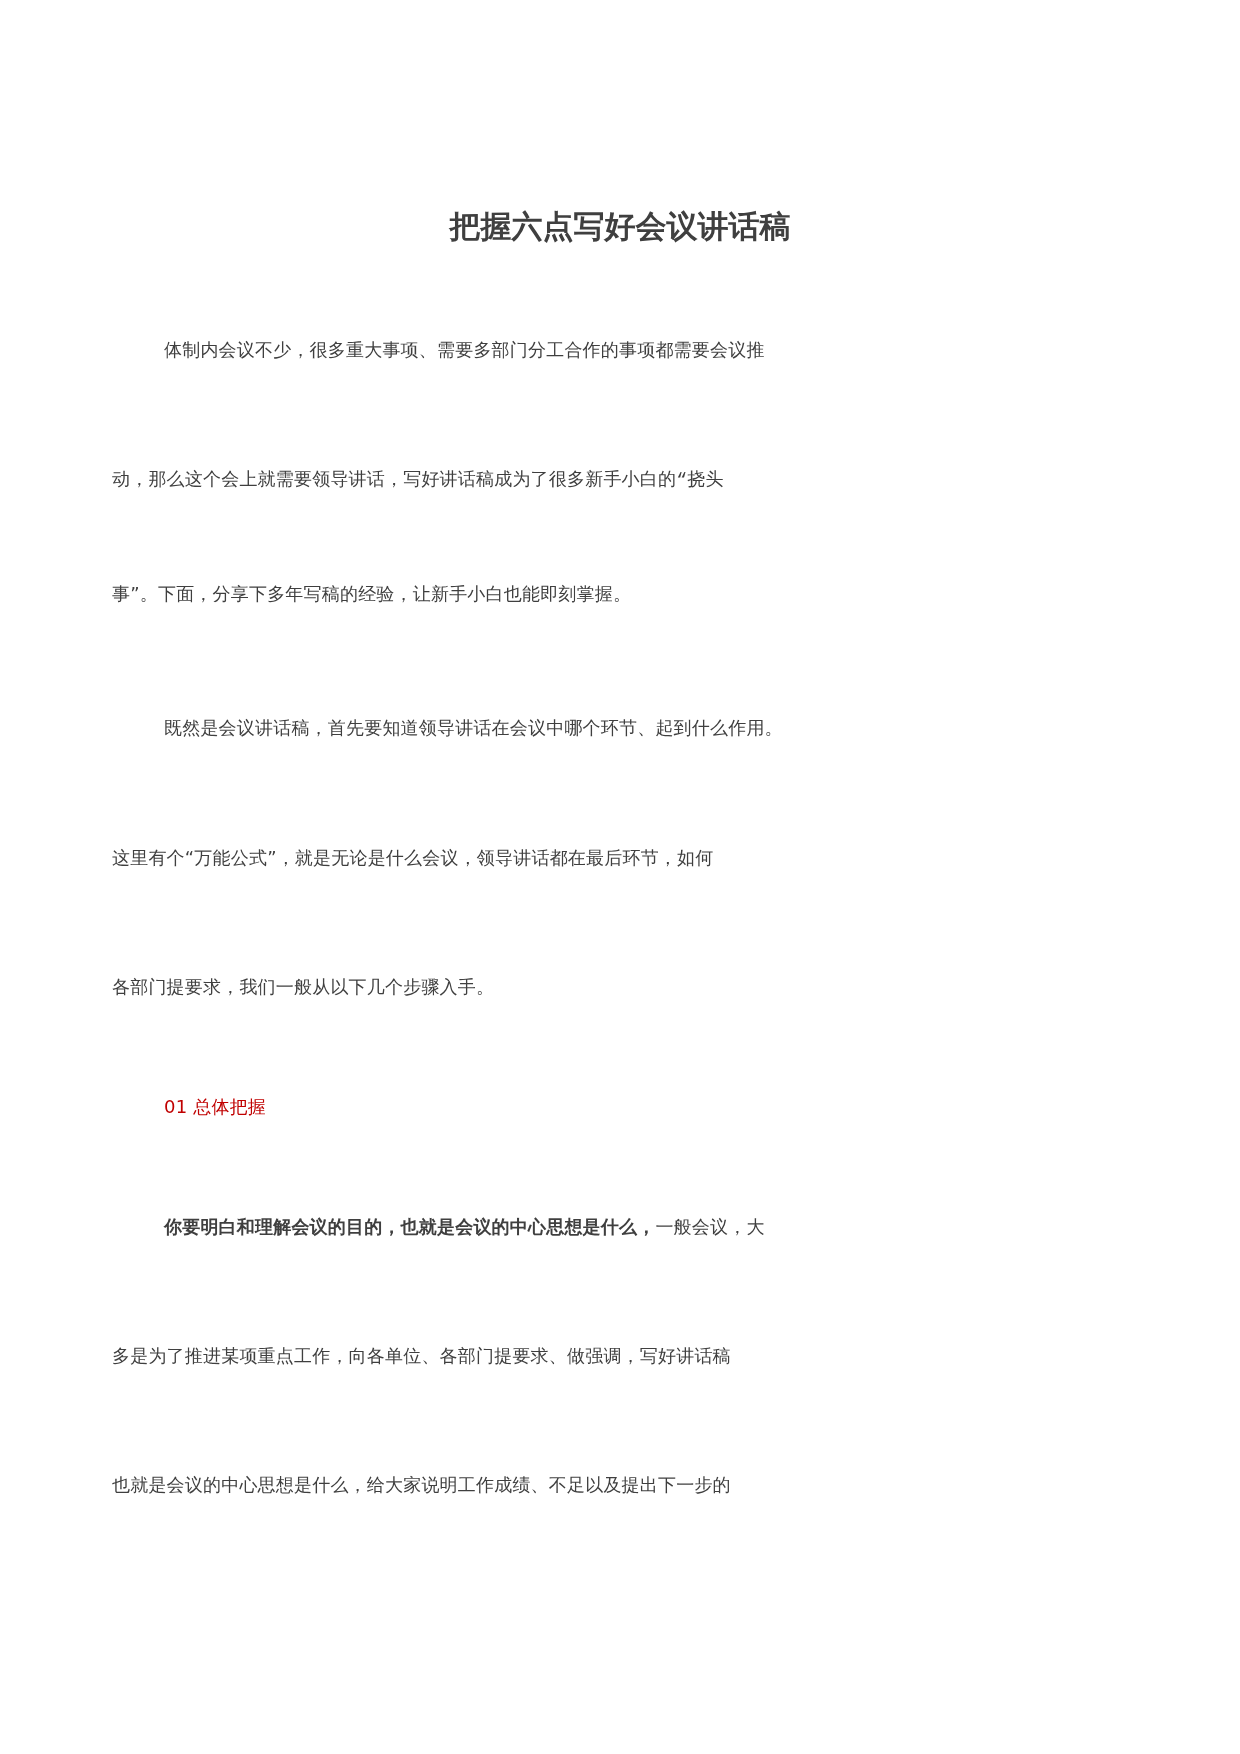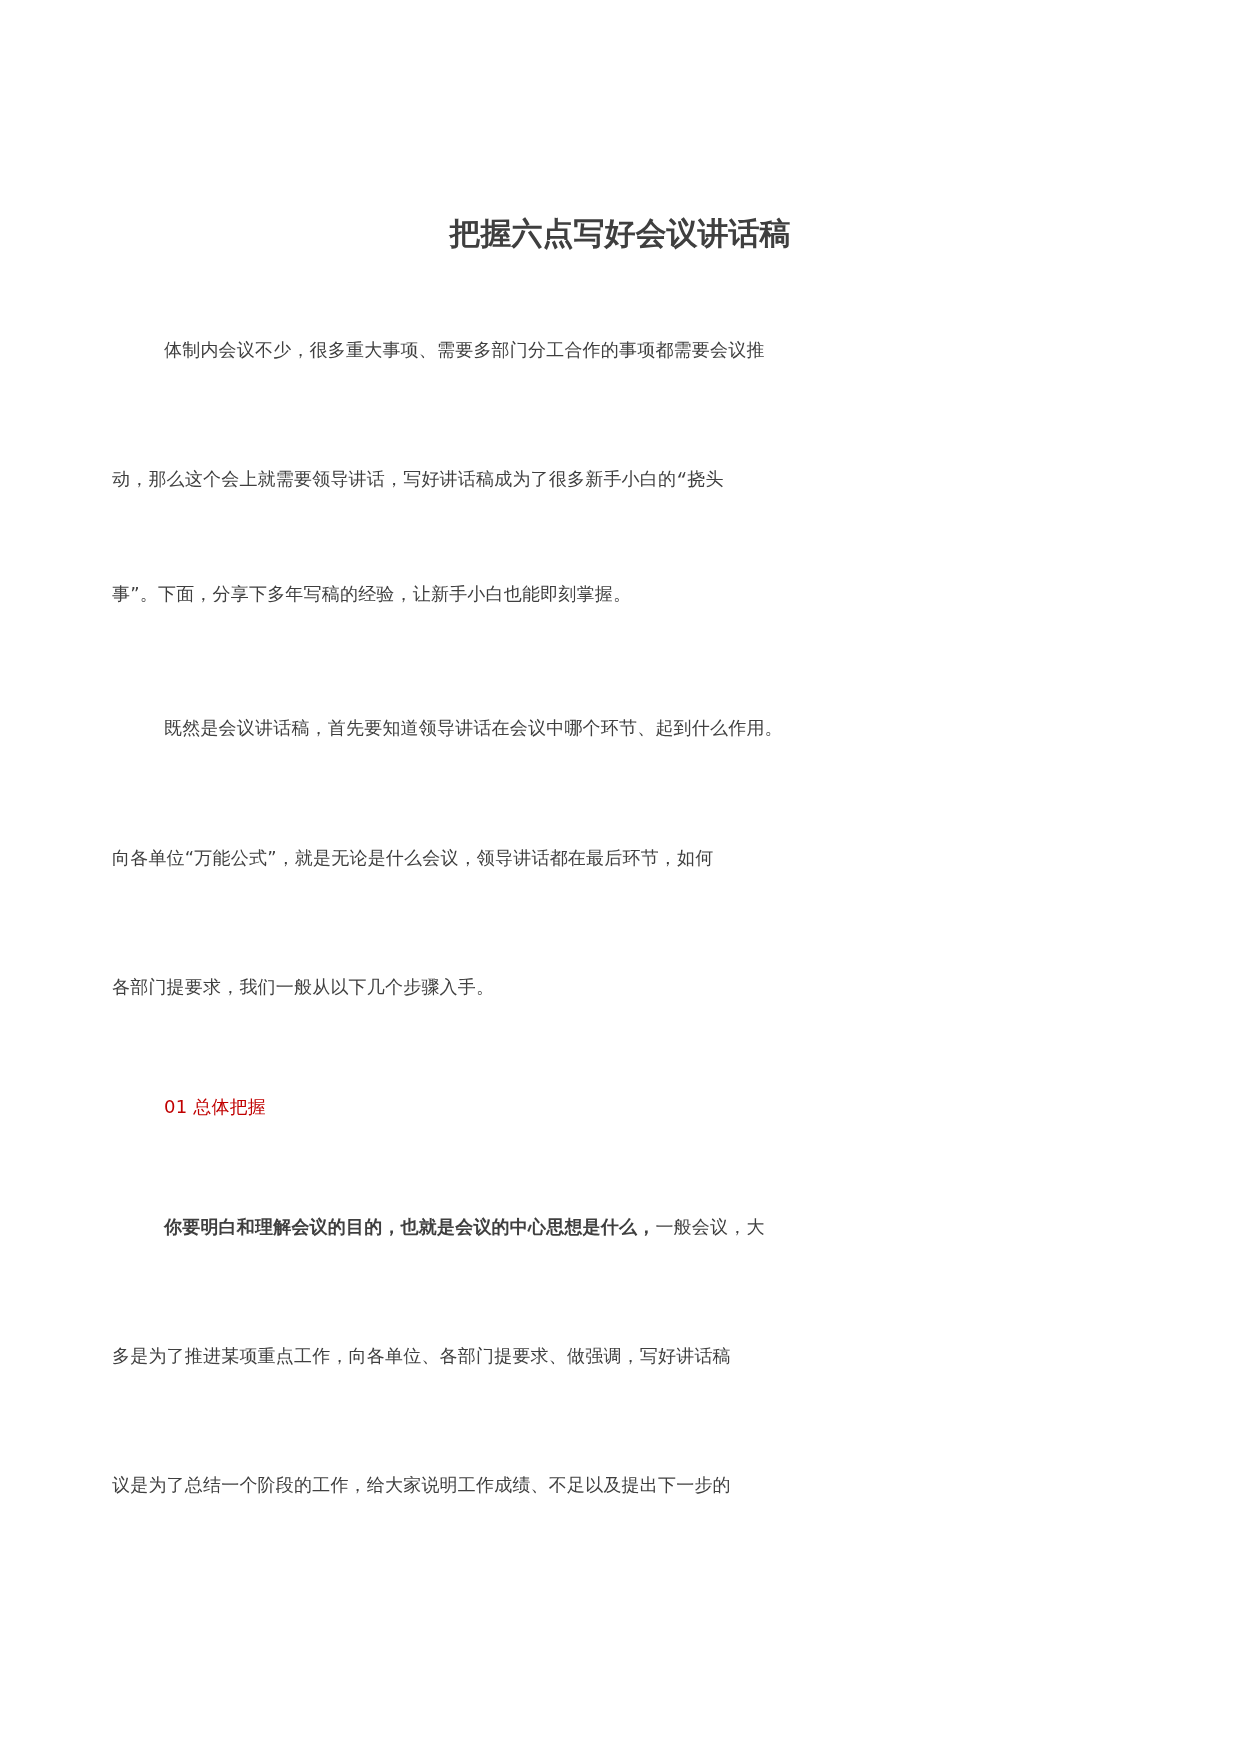--- a/index.html
+++ b/index.html
@@ -12,21 +12,21 @@
       height: 1754px;
       position: relative;
       overflow: hidden;
       font-family: "DejaVu Sans", "Liberation Sans", sans-serif;
       color: #3f3f3f;
     }
     .title {
       position: absolute;
       left: 0;
       width: 1240px;
-      top: 210px;
+      top: 203px;
       text-align: center;
       font-size: 31px;
       font-weight: bold;
       color: #3f3f3f;
       line-height: 46px;
       letter-spacing: 0px;
     }
     .line {
       position: absolute;
       left: 112px;
@@ -52,24 +52,24 @@
 
 <div>
 
   <div class="title">把握六点写好会议讲话稿</div>
 
   <div class="line indent" style="top:330px;">体制内会议不少，很多重大事项、需要多部门分工合作的事项都需要会议推</div>
   <div class="line" style="top:460px;font-family:Liberation Mono, monospace;">动，那么这个会上就需要领导讲话，写好讲话稿成为了很多新手小白的“挠头</div>
   <div class="line" style="top:574px;">事”。下面，分享下多年写稿的经验，让新手小白也能即刻掌握。</div>
 
   <div class="line indent" style="top:708px;">既然是会议讲话稿，首先要知道领导讲话在会议中哪个环节、起到什么作用。</div>
-  <div class="line" style="top:838px;">向各单位“万能公式”，就是无论是什么会议，领导讲话都在最后环节，如何</div>
+  <div class="line" style="top:838px;">这里有个“万能公式”，就是无论是什么会议，领导讲话都在最后环节，如何</div>
   <div class="line" style="top:967px;">各部门提要求，我们一般从以下几个步骤入手。</div>
 
   <div class="line indent section-heading" style="top:1087px;">01 总体把握</div>
 
   <div class="line indent" style="top:1207px;">
     <span class="bold">你要明白和理解会议的目的，也就是会议的中心思想是什么，</span><span>一般会议，大</span>
   </div>
   <div class="line" style="top:1336px;">多是为了推进某项重点工作，向各单位、各部门提要求、做强调，写好讲话稿</div>
-  <div class="line" style="top:1465px;">议是为了总结一个阶段的工作，给大家说明工作成绩、不足以及提出下一步的</div>
+  <div class="line" style="top:1465px;">也就是会议的中心思想是什么，给大家说明工作成绩、不足以及提出下一步的</div>
 
 </div>
 
 </body></html>

